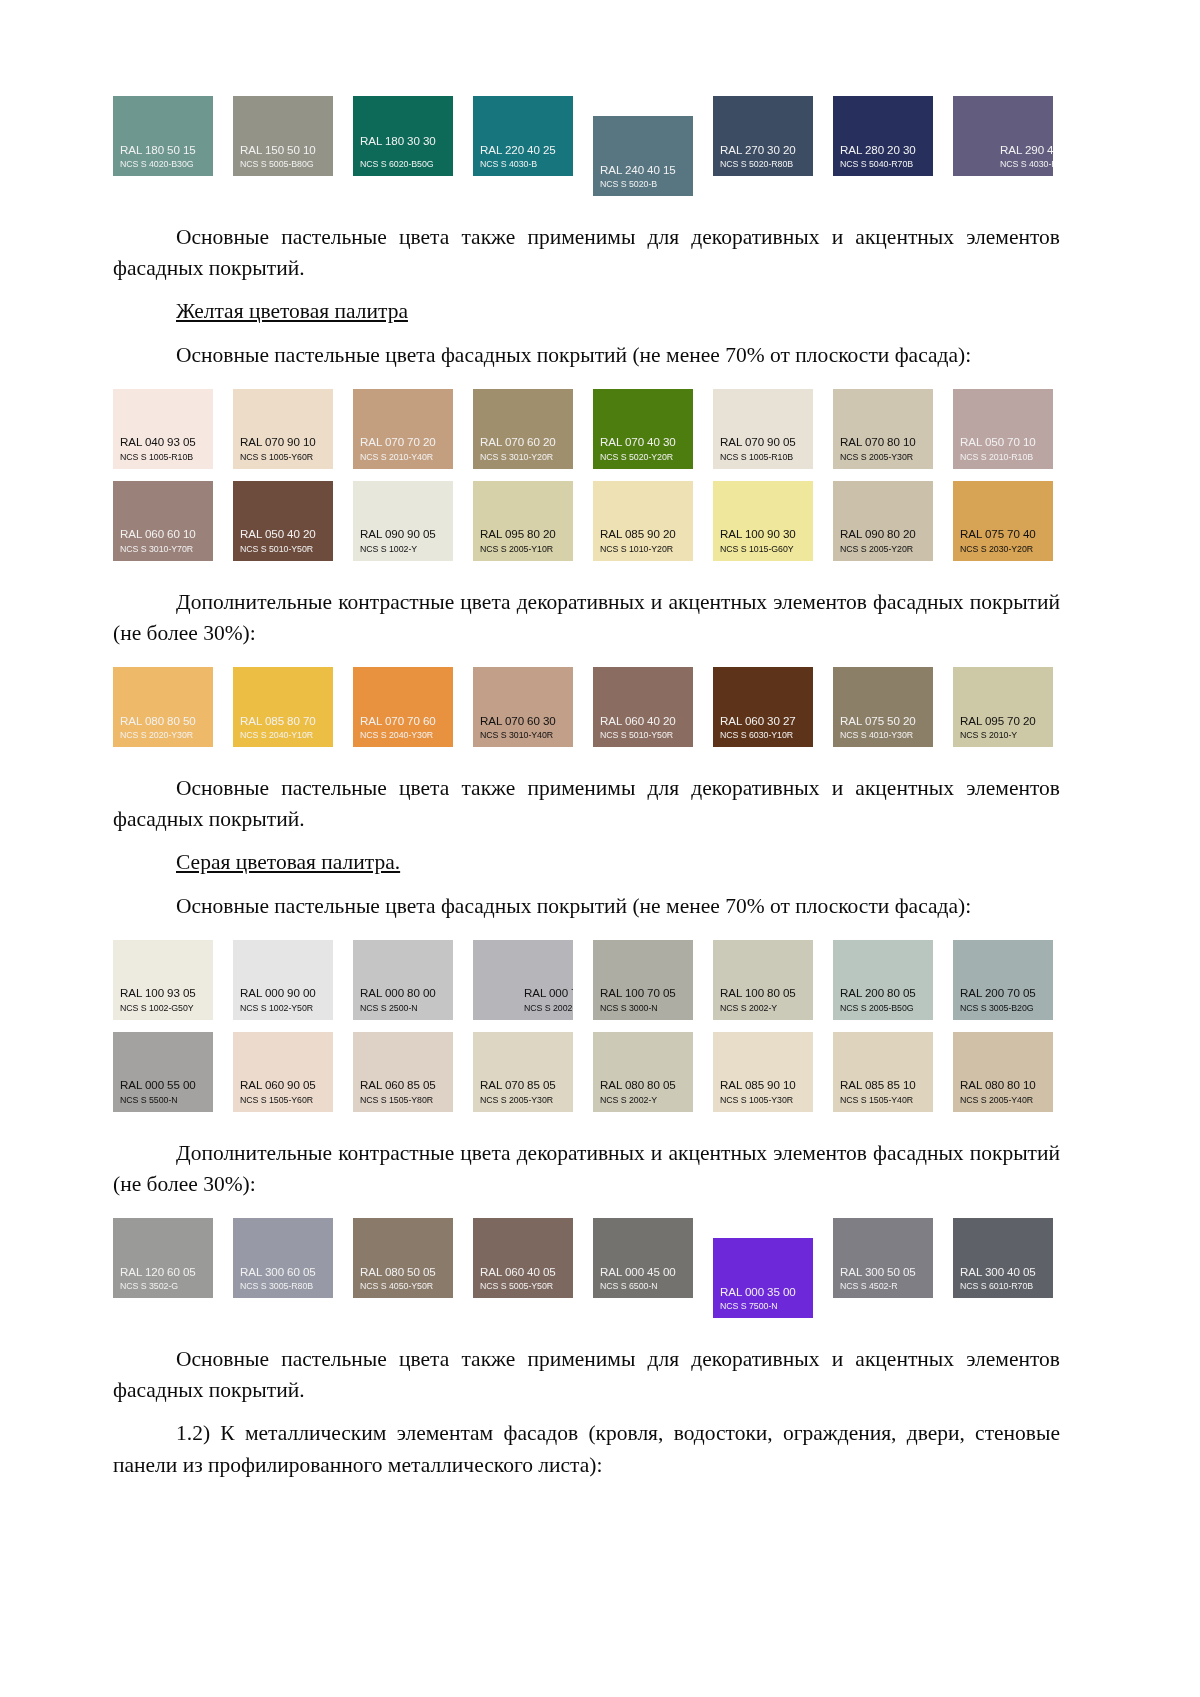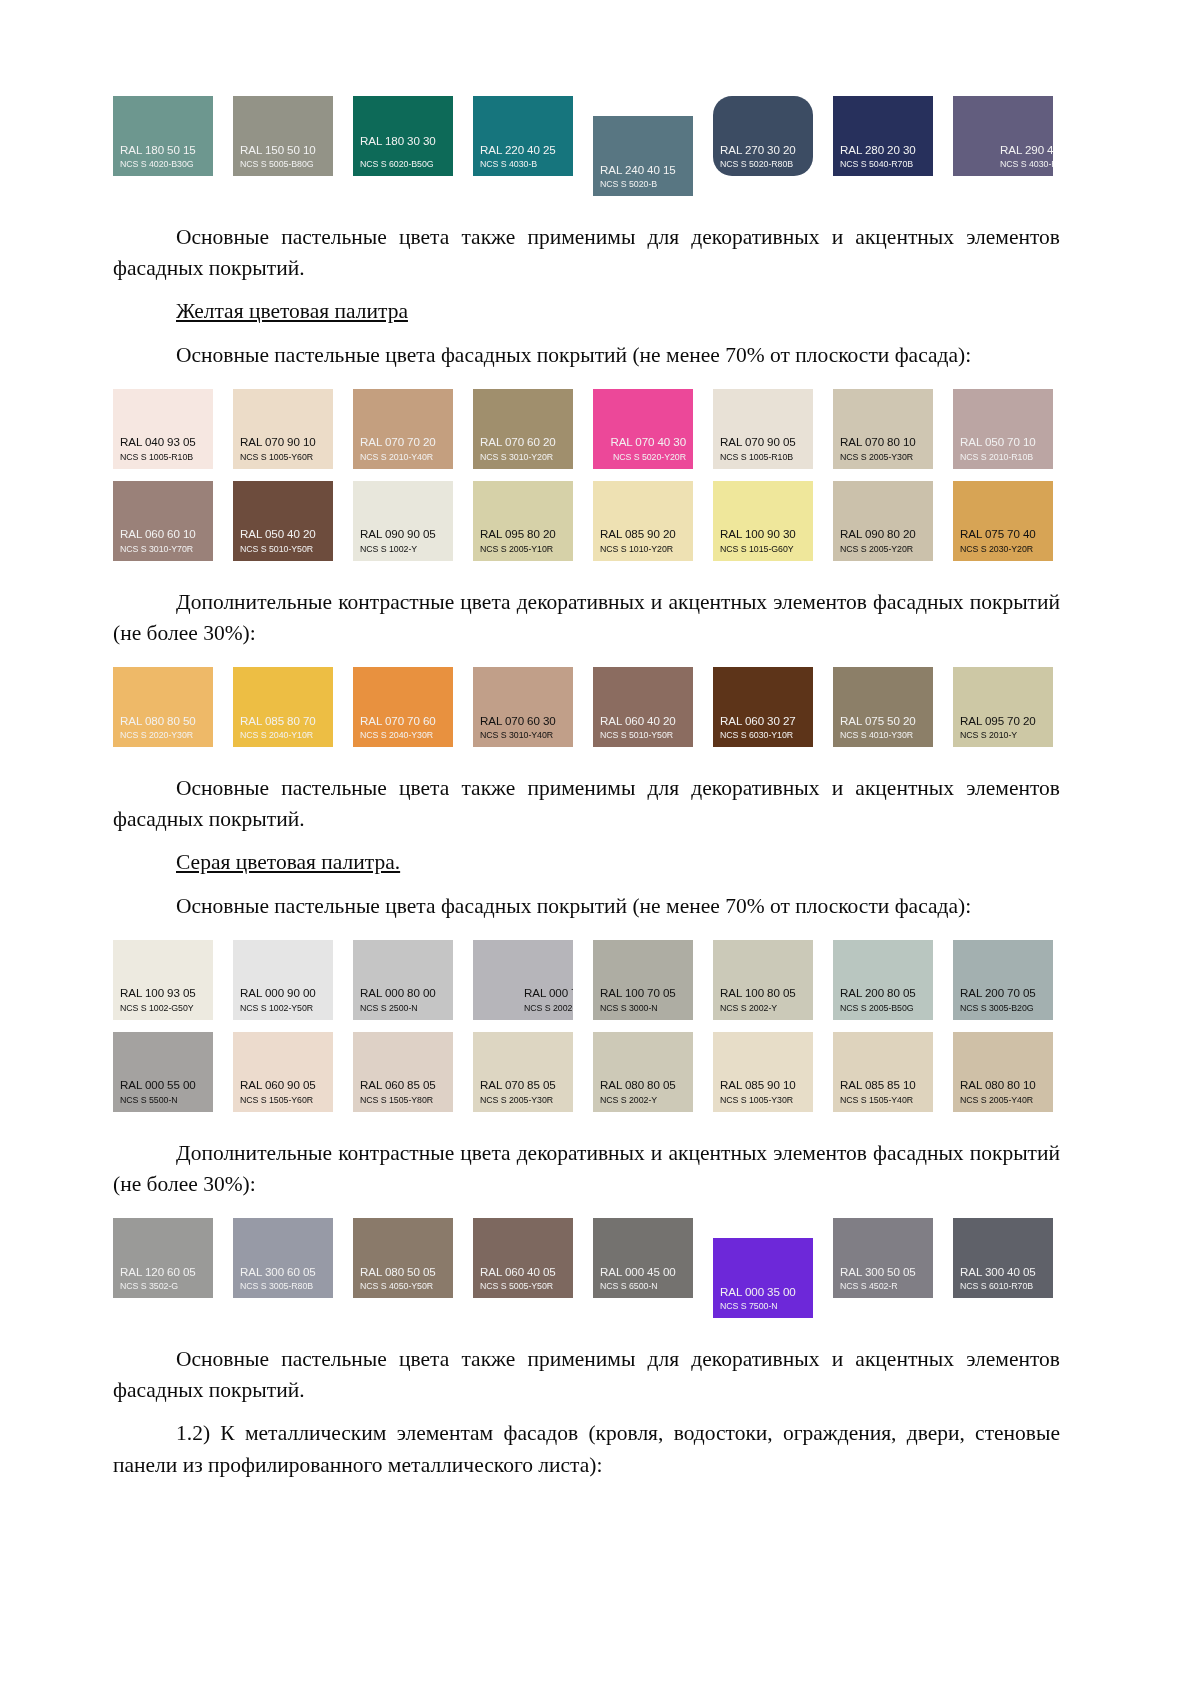--- a/index.html
+++ b/index.html
@@ -107,21 +107,21 @@
         <div class="ncs">NCS S 6020-B50G</div>
       </div>
       <div class="swatch dark" style="background: rgb(22, 117, 125);">
         <div class="ral">RAL 220 40 25</div>
         <div class="ncs">NCS S 4030-B</div>
       </div>
       <div class="swatch dark" style="background: rgb(88, 118, 130); margin-top: 20px;">
         <div class="ral">RAL 240 40 15</div>
         <div class="ncs">NCS S 5020-B</div>
       </div>
-      <div class="swatch dark" style="background: rgb(60, 76, 99); border-radius: 19px;">
+      <div class="swatch dark" style="background: rgb(60, 76, 99);">
         <div class="ral">RAL 270 30 20</div>
         <div class="ncs">NCS S 5020-R80B</div>
       </div>
       <div class="swatch dark" style="background: rgb(39, 48, 92);">
         <div class="ral">RAL 280 20 30</div>
         <div class="ncs">NCS S 5040-R70B</div>
       </div>
       <div class="swatch dark" style="background: rgb(98, 93, 126); padding-left: 40px;">
         <div class="ral">RAL 290 40 20</div>
         <div class="ncs">NCS S 4030-R60B</div>
@@ -148,21 +148,21 @@
         <div class="ncs">NCS S 1005-Y60R</div>
       </div>
       <div class="swatch dark" style="background: rgb(196, 159, 127);">
         <div class="ral">RAL 070 70 20</div>
         <div class="ncs">NCS S 2010-Y40R</div>
       </div>
       <div class="swatch dark" style="background: rgb(160, 143, 109);">
         <div class="ral">RAL 070 60 20</div>
         <div class="ncs">NCS S 3010-Y20R</div>
       </div>
-      <div class="swatch dark" style="background: #ec4899; align-items: flex-end;">
+      <div class="swatch dark" style="background: #4d7c0f;">
         <div class="ral">RAL 070 40 30</div>
         <div class="ncs">NCS S 5020-Y20R</div>
       </div>
       <div class="swatch light" style="background: rgb(232, 225, 214);">
         <div class="ral">RAL 070 90 05</div>
         <div class="ncs">NCS S 1005-R10B</div>
       </div>
       <div class="swatch light" style="background: rgb(207, 198, 178);">
         <div class="ral">RAL 070 80 10</div>
         <div class="ncs">NCS S 2005-Y30R</div>

